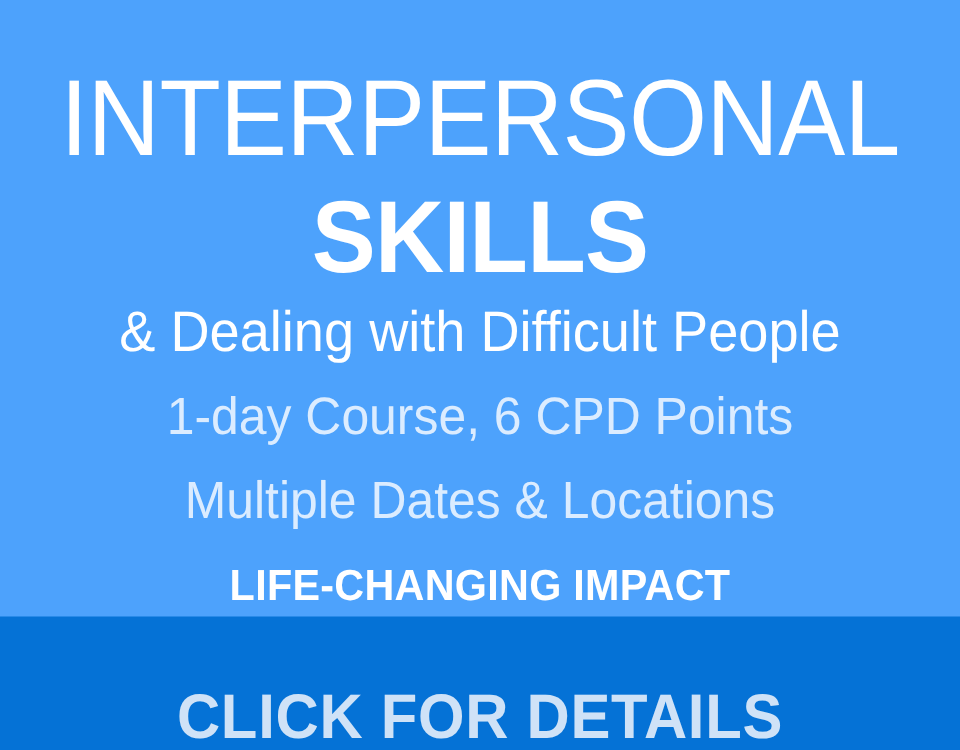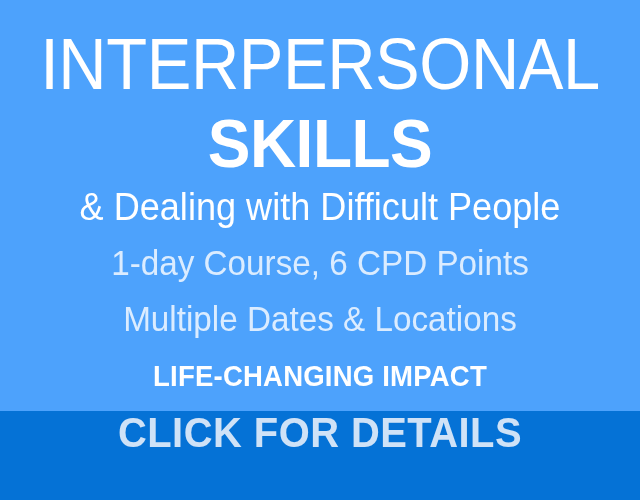--- a/index.html
+++ b/index.html
@@ -23,21 +23,21 @@
     box-sizing: border-box;
     background: #4da2fc;
     overflow: hidden;
     cursor: pointer;
   }
 
   
   #promo {
     position: absolute;
     left: 0;
-    top: 1px;
+    top: 16px;
     width: 640px;
     height: 411px;
     background: #4da2fc;
     box-sizing: border-box;
     text-align: center;
   }
 
   .line {
     display: block;
     width: 100%;
@@ -116,21 +116,21 @@
 
   
   #cta-bar {
     position: absolute;
     left: 0;
     top: 411px;
     width: 640px;
     height: 89px;
     background: #0572d6;
     display: flex;
-    align-items: flex-start;
+    align-items: flex-end;
     justify-content: center;
   }
 
   #cta-label {
     display: block;
     width: 100%;
     text-align: center;
     white-space: nowrap;
     font-size: 42px;
     line-height: 44px;

